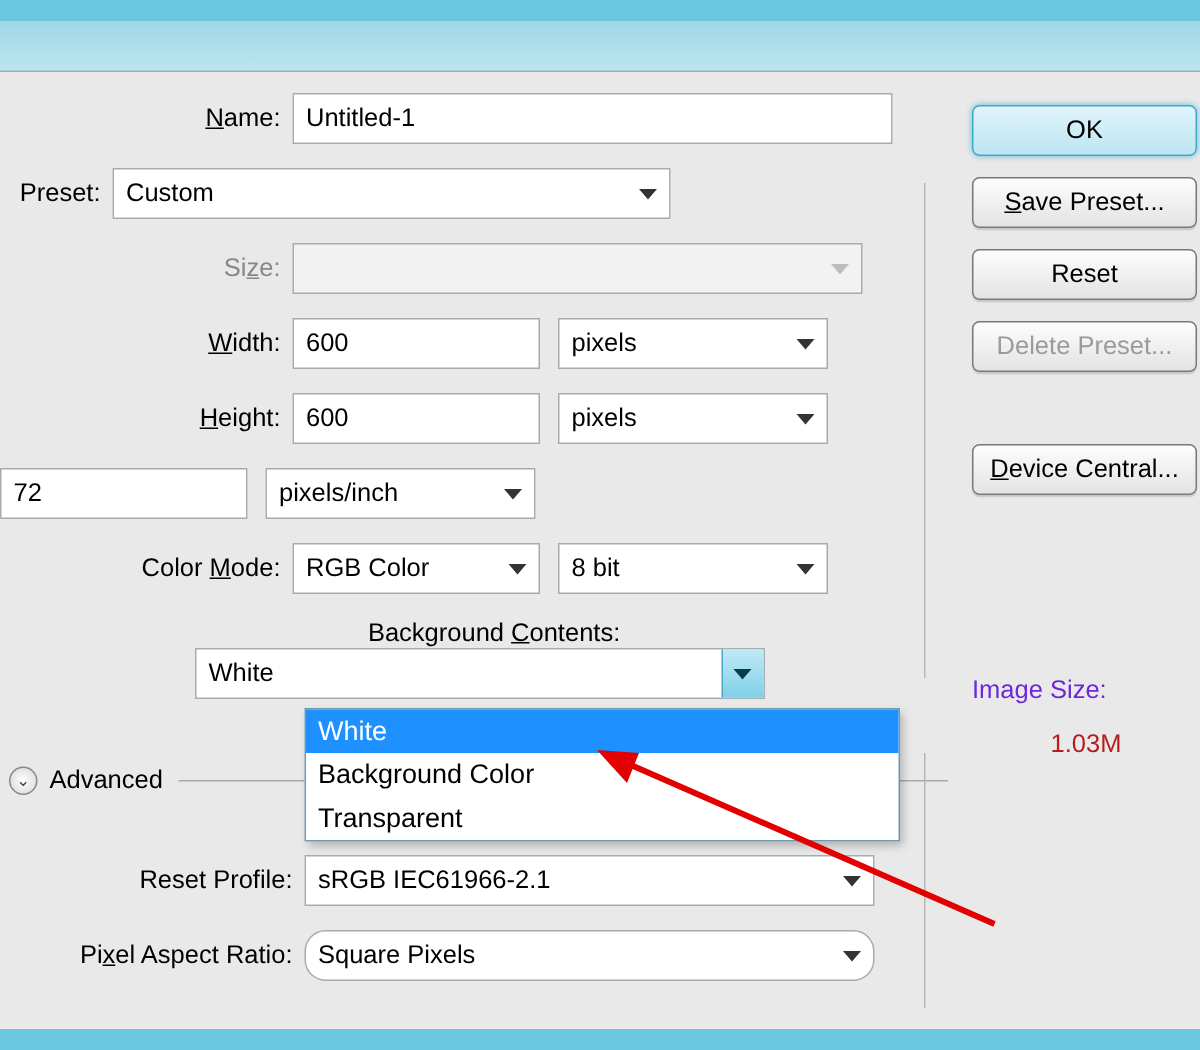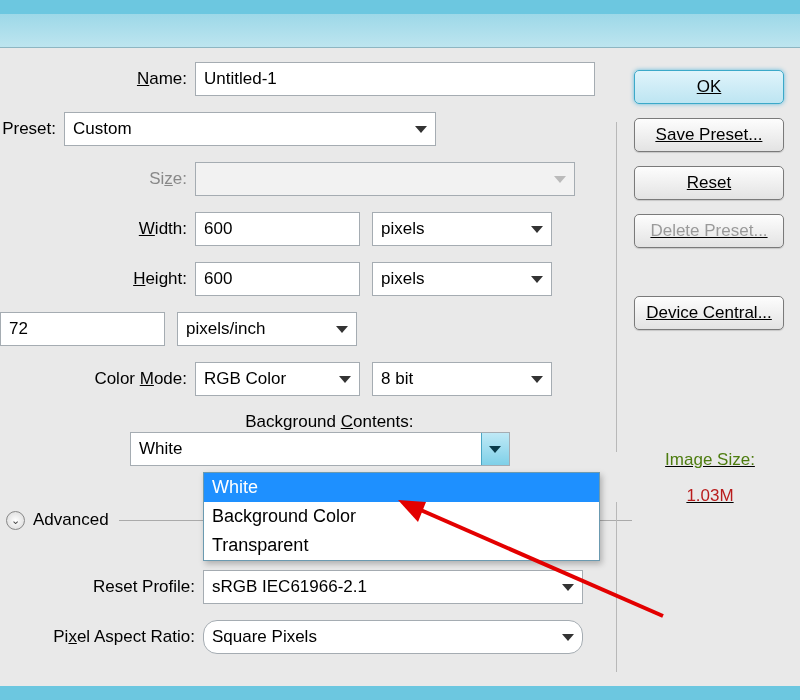--- a/index.html
+++ b/index.html
@@ -127,25 +127,24 @@
   }
   .adv-label { color:#000; margin-right:10px; }
   .adv-line {
     flex:1;
     height:1px;
     background:#aaa;
     margin-right:8px;
   }
   .side {
     position:absolute;
-    right:14px;
+    right:0;
     top:56px;
     width:152px;
     height:620px;
-    text-decoration:underline;
   }
   .btn {
     display:block;
     width: 150px;
     height: 34px;
     margin-bottom: 14px;
     border: 1px solid #7a7a7a;
     border-radius: 5px;
     background: linear-gradient(#fdfdfd,#e3e3e3);
     font-size: 17px;
@@ -159,22 +158,22 @@
   .btn.primary {
     border-color:#3ba9c9;
     background: linear-gradient(#e0f4fb,#bde5f2);
     box-shadow: 0 0 4px rgba(80,180,220,0.9);
   }
   .btn.disabled {
     color:#9a9a9a;
   }
   .side-label {
     margin-top: 120px;
-    text-align:center;
-    color:#4d7c0f;
+    text-align:left;
+    color:#6d28d9;
     white-space: nowrap;
   }
   .side-value {
     margin-top: 16px;
     text-align:center;
     color:#b91c1c;
   }
   .divider-v {
     position:absolute;
     width:1px;
@@ -198,21 +197,21 @@
   <div class="titlebar-gap"></div>
 
   <div class="form-area">
 
     <div class="row" style="margin-top:0;">
       <div class="lbl"><u>N</u>ame:</div>
       <input class="field name-field" value="Untitled-1" style="">
     </div>
 
     <div class="row">
-      <div class="preset-lbl" style="margin-left:0;"><span>Preset:</span></div>
+      <div class="preset-lbl" style="margin-left:11px;"><span>Preset:</span></div>
       <div class="dd preset-dd">
         <span>Custom</span>
         <span class="arrow"></span>
       </div>
     </div>
 
     <div class="row">
       <div class="lbl disabled">Si<u>z</u>e:</div>
       <div class="dd disabled" style="width:380px;">
         <span></span>

